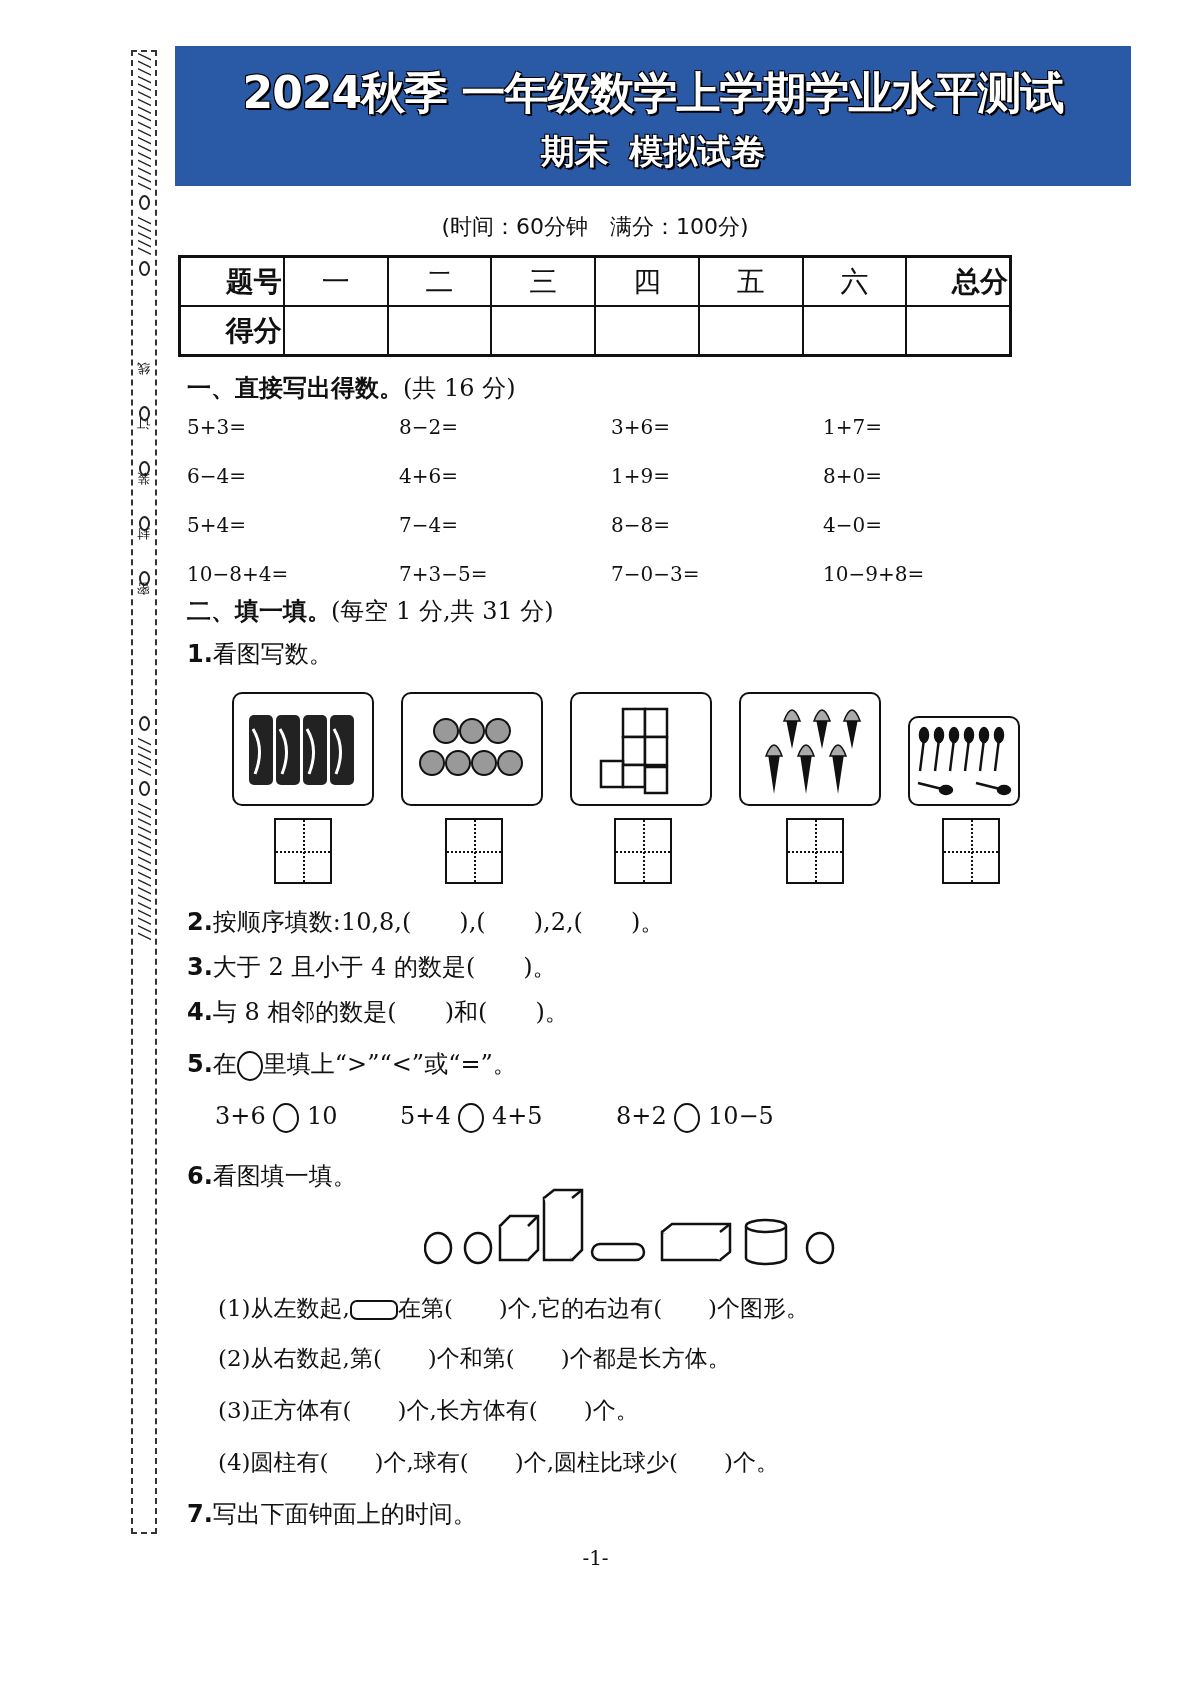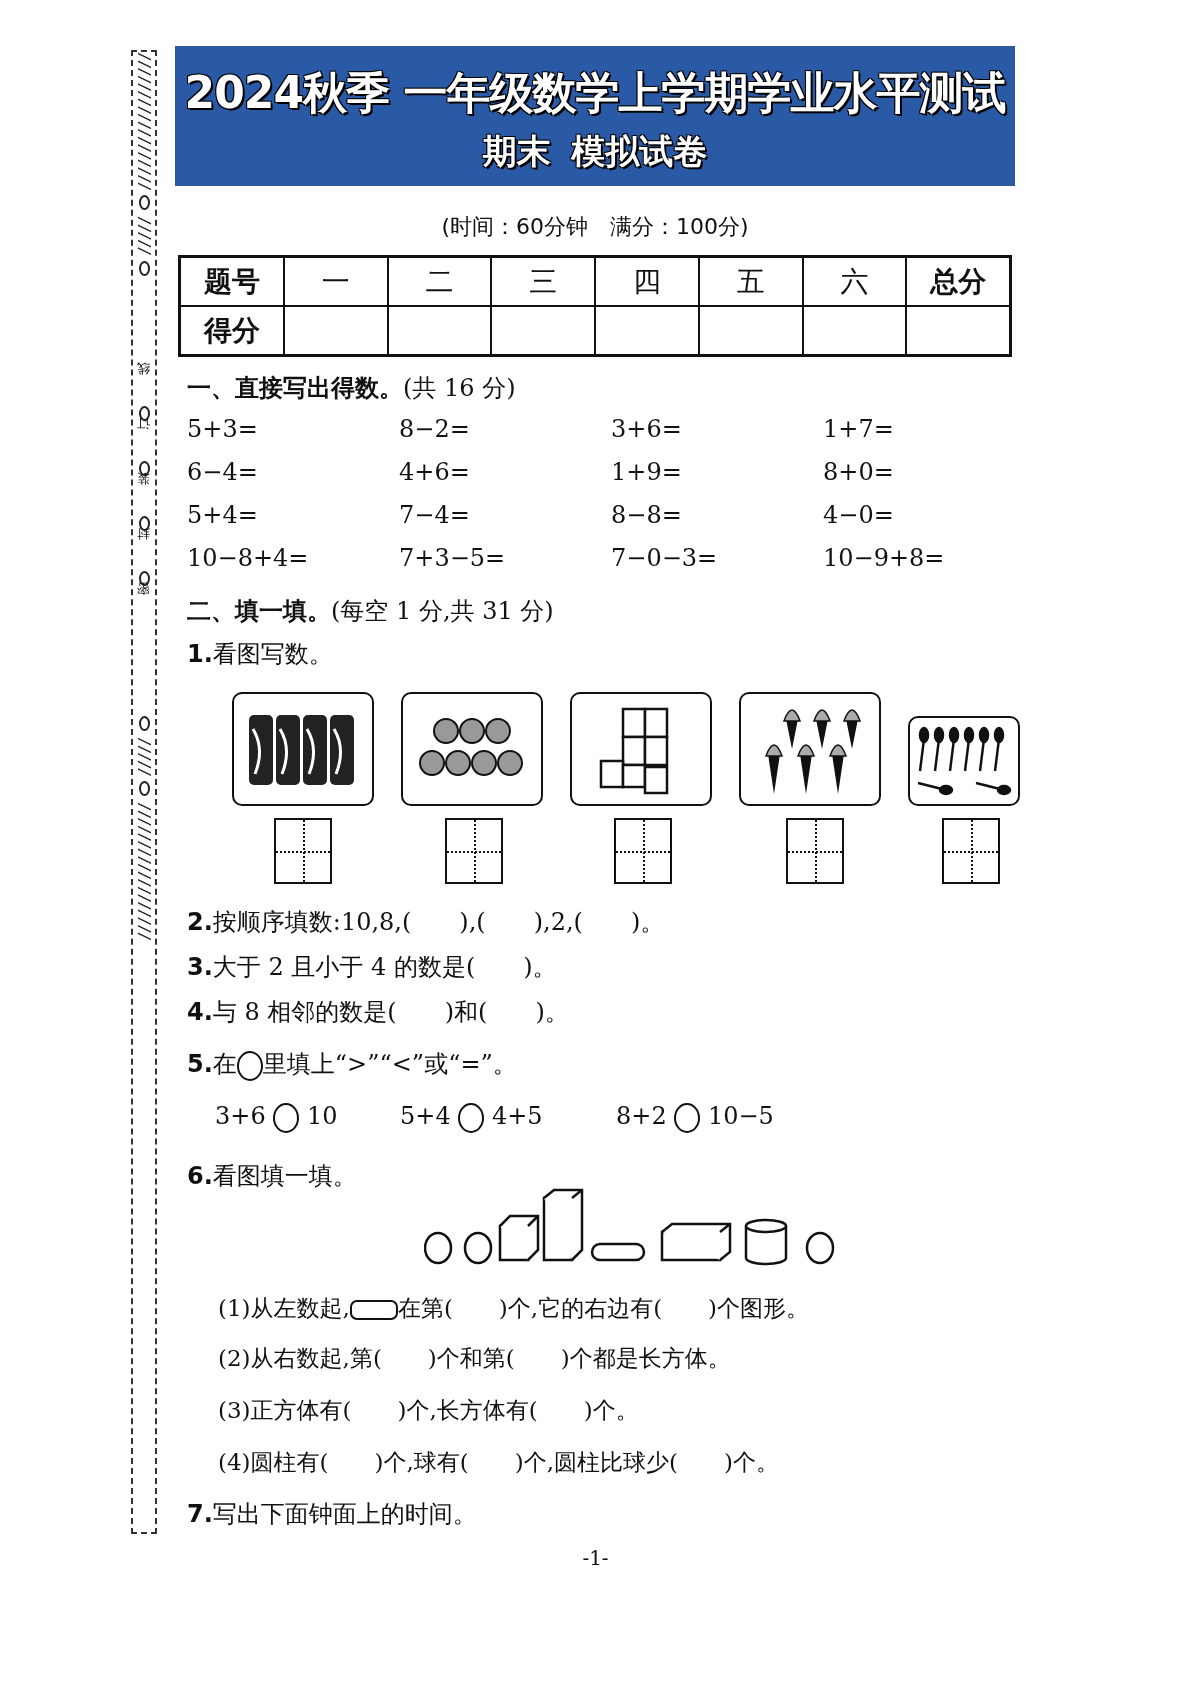--- a/index.html
+++ b/index.html
@@ -1,30 +1,30 @@
 <!DOCTYPE html>
 <html><head>
 <meta charset="utf-8">
 <style>
   html,body{margin:0;padding:0;background:#fff;}
   body{width:1191px;height:1684px;position:relative;overflow:hidden;font-family:"DejaVu Serif","Liberation Serif",serif;color:#111;}
   .binding{position:absolute;left:131px;top:50px;width:26px;height:1484px;border:2px dashed #333;box-sizing:border-box;display:flex;flex-direction:column;align-items:center;overflow:hidden;}
   .binding .slashes{font-family:"DejaVu Sans Mono",monospace;font-size:16px;line-height:13px;color:#222;writing-mode:vertical-rl;letter-spacing:-2px;}
   .binding .circ{width:11px;height:15px;border:2px solid #222;border-radius:50%;margin:6px 0;box-sizing:border-box;}
   .binding .lbl{font-size:13px;margin:14px 0;writing-mode:vertical-rl;transform:rotate(180deg);font-family:"DejaVu Sans",sans-serif;}
-  .banner{position:absolute;left:175px;top:46px;width:840px;height:140px;background:#2a5aa5;color:#fff;text-align:center;font-family:"DejaVu Sans","Liberation Sans",sans-serif;font-weight:bold;}
+  .banner{position:absolute;left:175px;top:46px;width:956px;height:140px;background:#2a5aa5;color:#fff;text-align:center;font-family:"DejaVu Sans","Liberation Sans",sans-serif;font-weight:bold;}
   .banner .t1{font-size:44px;margin-top:18px;letter-spacing:-1px;text-shadow:2px 2px 0 #000,-1px -1px 0 #000,1px -1px 0 #000,-1px 1px 0 #000;}
   .banner .t2{font-size:34px;margin-top:6px;text-shadow:2px 2px 0 #000,-1px -1px 0 #000,1px -1px 0 #000,-1px 1px 0 #000;font-family:Liberation Mono, monospace;}
   .meta{position:absolute;left:175px;width:840px;top:212px;text-align:center;font-family:"DejaVu Sans",sans-serif;font-weight:normal;font-size:22px;}
   table.score{position:absolute;left:178px;top:255px;width:834px;height:102px;border-collapse:collapse;border:3px solid #111;}
   table.score td{border:2px solid #111;text-align:center;font-size:28px;font-family:"DejaVu Sans",sans-serif;width:104px;}
-  table.score td.h{font-weight:bold;}
+  table.score td.h{font-weight:bold;text-align:right;}
   .sec{position:absolute;left:187px;font-family:"DejaVu Sans",sans-serif;font-weight:bold;font-size:24px;}
   .sec .pts{font-family:"DejaVu Serif",serif;font-weight:normal;}
-  .calc{position:absolute;left:187px;top:415px;width:760px;display:grid;grid-template-columns:212px 212px 212px 212px;row-gap:11px;font-size:24px;}
+  .calc{position:absolute;left:187px;top:415px;width:760px;display:grid;grid-template-columns:212px 212px 212px 212px;row-gap:17px;font-size:20px;}
   .calc span{height:32px;}
   .q{position:absolute;left:187px;font-size:24px;font-family:"DejaVu Serif",serif;}
   .q b{font-family:"DejaVu Sans",sans-serif;}
   .pics{position:absolute;left:232px;top:692px;display:flex;}
   .pic{width:142px;height:114px;border:2.5px solid #111;border-radius:10px;box-sizing:border-box;margin-right:27px;display:flex;align-items:center;justify-content:center;}
   .pic.small{width:112px;height:90px;margin-top:24px;}
   .grid{position:absolute;top:818px;width:58px;height:66px;border:2px solid #111;box-sizing:border-box;}
   .grid:before{content:"";position:absolute;left:50%;top:0;bottom:0;border-left:2px dotted #111;}
   .grid:after{content:"";position:absolute;top:50%;left:0;right:0;border-top:2px dotted #111;}
   .ocirc{display:inline-block;width:26px;height:30px;border:2px solid #111;border-radius:50%;vertical-align:middle;box-sizing:border-box;}

